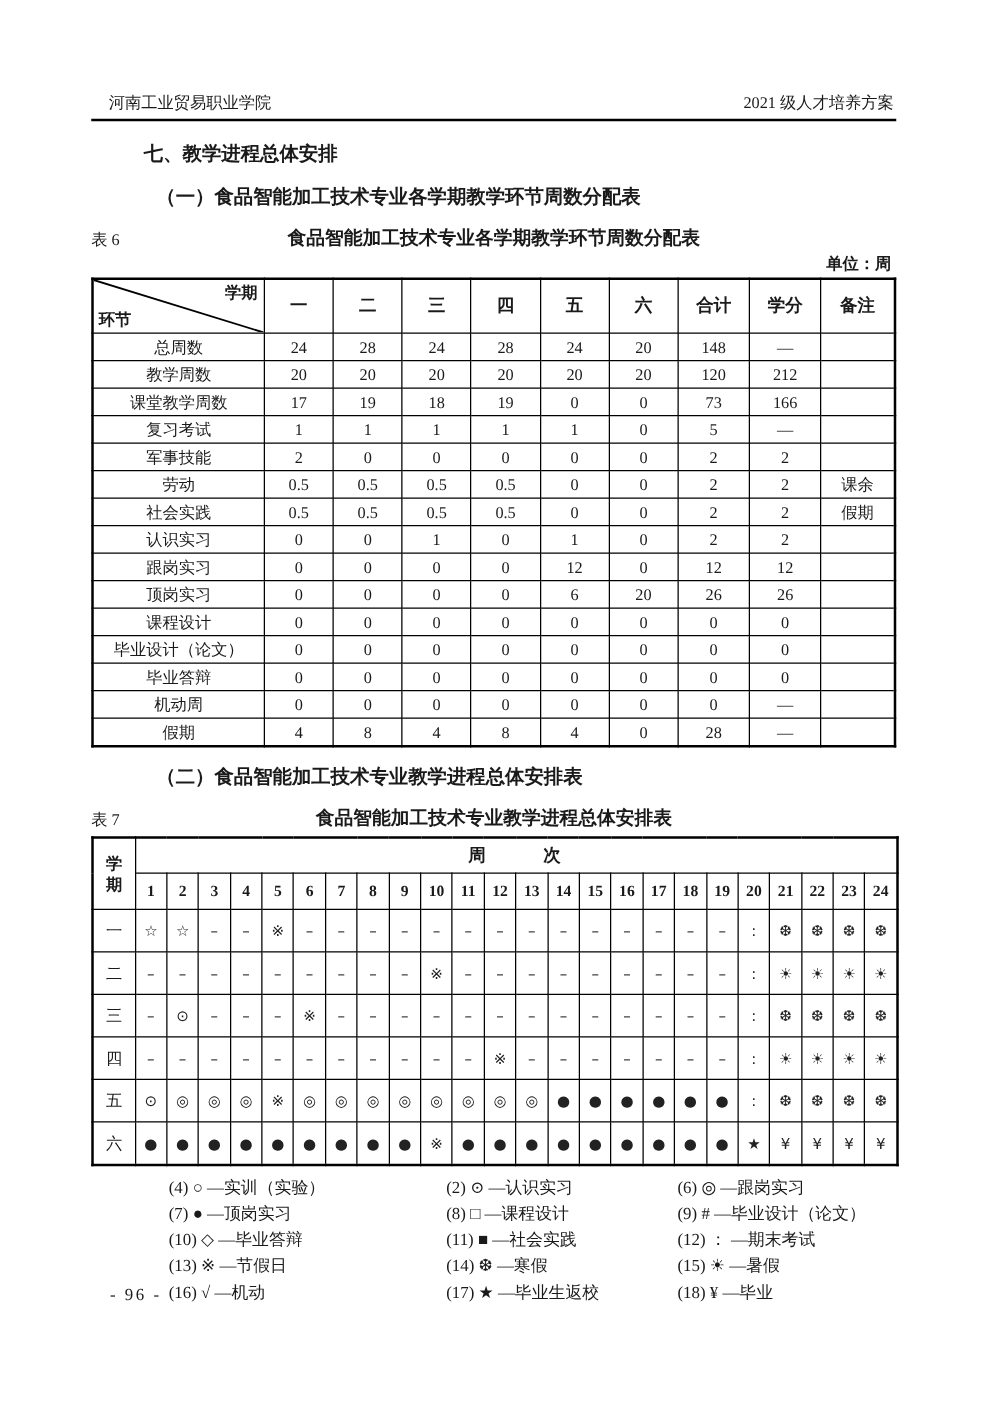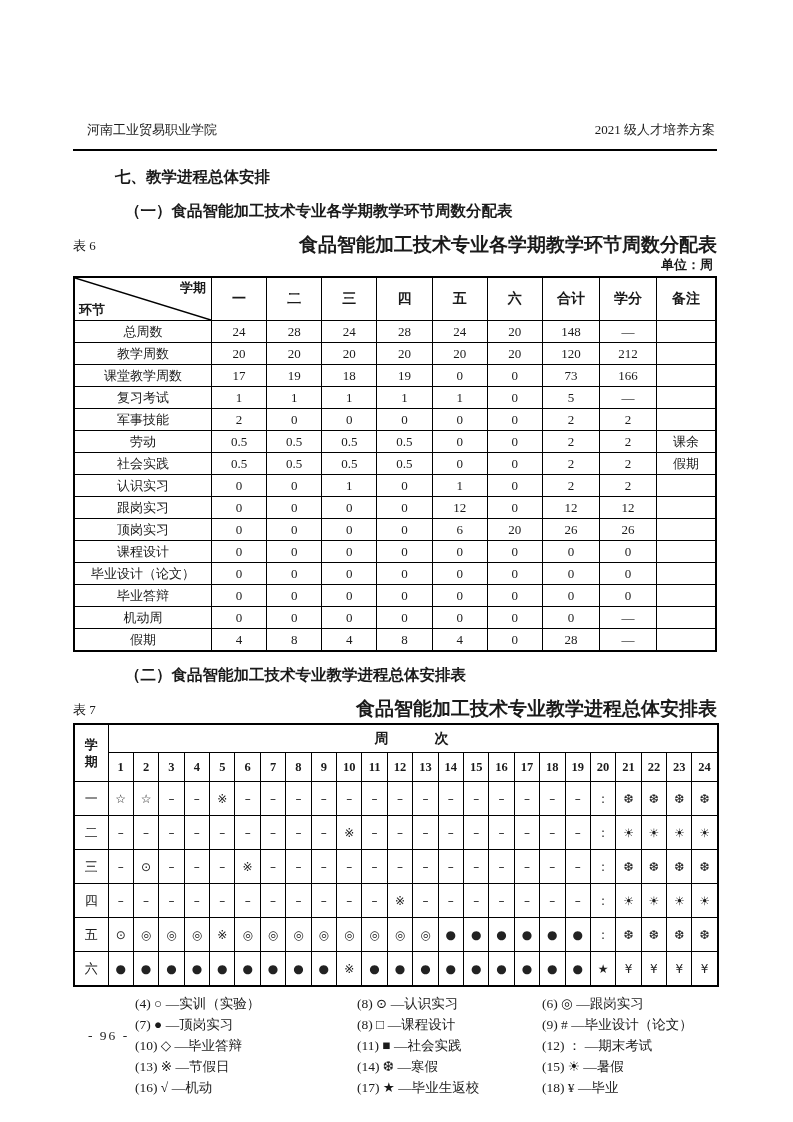--- a/index.html
+++ b/index.html
@@ -9,34 +9,33 @@
     background:#ffffff;
     color:#1a1a1a;
     font-family:"Liberation Serif","DejaVu Serif","DejaVu Sans",serif;
     overflow:hidden;
   }
   .content{position:absolute;left:73px;top:0;width:644px;}
 
   
   .doc-header{
     display:flex;justify-content:space-between;align-items:flex-end;
-    padding-top:73px;padding-bottom:10px;
+    padding-top:73px;padding-bottom:4px;
     border-bottom:2px solid #000;
     font-size:13px;
-    margin-top:48px;
   }
   .doc-header .left{padding-left:14px;}
   .doc-header .right{padding-right:2px;}
 
   .h1{font-weight:bold;font-size:15.5px;margin:16px 0 0 42px;}
   .h2{font-weight:bold;font-size:15.5px;margin:13px 0 0 52px;}
 
   .caption-line{position:relative;margin-top:13px;height:20px;}
   .caption-line .tbl-label{position:absolute;left:0;top:2px;font-size:13px;}
-  .caption-line .tbl-title{text-align:right;font-weight:bold;font-size:19px;line-height:20px;}
+  .caption-line .tbl-title{text-align:center;font-weight:bold;font-size:15px;line-height:20px;}
   .unit-note{text-align:right;font-weight:bold;font-size:13px;margin:1px 4px 2px 0;}
 
   table{border-collapse:collapse;table-layout:fixed;width:644px;}
   td,th{border:1px solid #000;text-align:center;vertical-align:middle;
         padding:0;font-weight:normal;overflow:hidden;}
   .t6{border:2px solid #000;}
   .t6 th{font-weight:bold;font-size:14px;height:42px;}
   .t6 td{font-size:13px;height:21px;}
   .t6 td.rowlabel{font-size:13px;}
 
@@ -531,21 +530,21 @@
             <td class="sym">¥</td>
             <td class="sym">¥</td>
           </tr>
         </tbody>
     </table>
 
     <div class="legend" id="legend">
         <div class="legend-row">
           <span class="legend-prefix"></span>
           <span class="legend-item c1">(4) ○ —实训（实验）</span>
-          <span class="legend-item c2">(8) ⊙ —认识实习</span>
+          <span class="legend-item c2">(2) ⊙ —认识实习</span>
           <span class="legend-item c3">(6) ◎ —跟岗实习</span>
         </div>
         <div class="legend-row">
           <span class="legend-prefix"></span>
           <span class="legend-item c1">(7) ● —顶岗实习</span>
           <span class="legend-item c2">(8) □ —课程设计</span>
           <span class="legend-item c3">(9) # —毕业设计（论文）</span>
         </div>
         <div class="legend-row">
           <span class="legend-prefix"></span>

